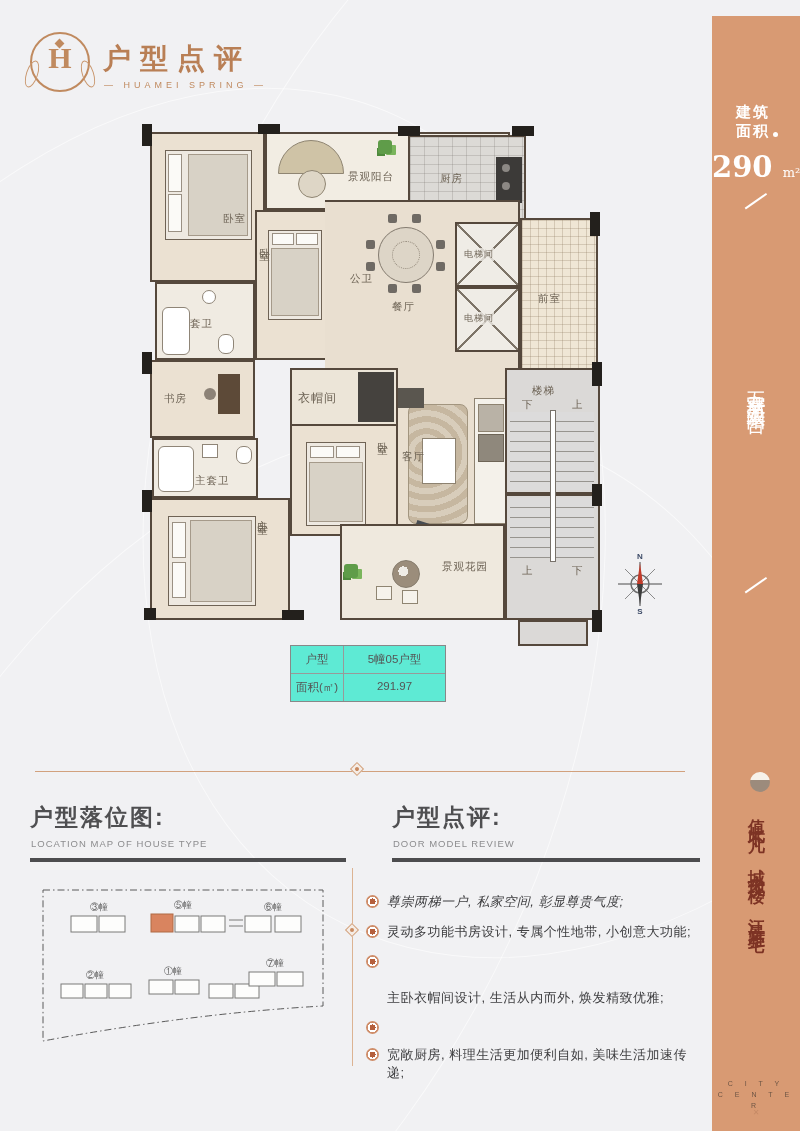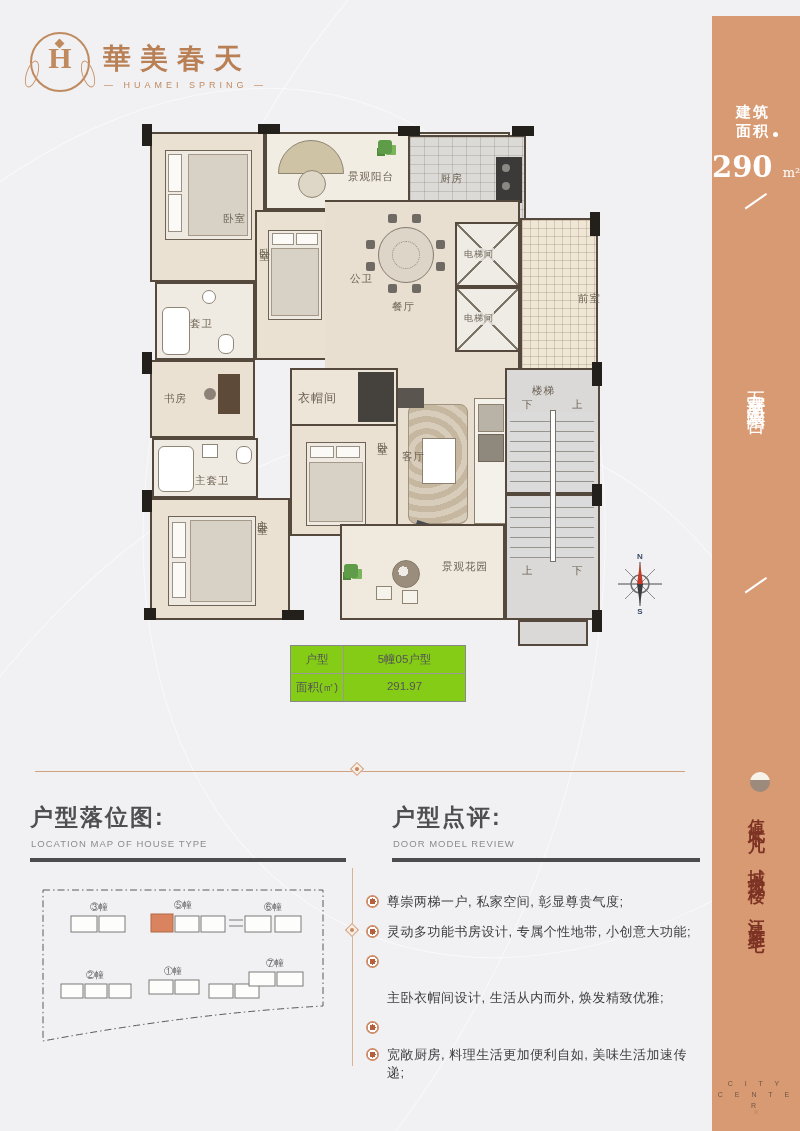--- a/index.html
+++ b/index.html
@@ -49,21 +49,21 @@
   <div class="wave" style="left:-350px;top:50px;width:900px;height:1400px;transform:rotate(25deg);"></div>
   <div class="wave" style="left:-200px;top:400px;width:1000px;height:1500px;transform:rotate(20deg);"></div>
   <div class="wave" style="left:200px;top:-300px;width:900px;height:1300px;transform:rotate(30deg);"></div>
 
   <div class="abs logo-circle">
     <span class="logo-gem"></span>
     <span class="logo-h">H</span>
     <span class="logo-laurel" style="left:-6px;transform:rotate(18deg);"></span>
     <span class="logo-laurel" style="right:-6px;transform:rotate(-18deg);"></span>
   </div>
-  <div class="abs brand-cn">華美春天</div>
+  <div class="abs brand-cn">户型点评</div>
   <div class="abs brand-en">— HUAMEI SPRING —</div>
 
   <div class="abs sidebar" style="background:#d89a73;">
     <div class="abs sb-arealabel">
       <div>建筑</div>
       <div style="position:relative;">
         <span>面积</span>
         <span class="sb-dot"></span>
       </div>
     </div>
@@ -147,21 +147,21 @@
       linear-gradient(-45deg, transparent calc(50% - 1px), #7d7468 calc(50% - 1px) calc(50% + 1px), transparent calc(50% + 1px)),#efece6;"></div>
     <div class="rlabel" style="left:324px;top:136px;font-size:9px;background:rgba(239,236,230,.8);">电梯间</div>
     <div class="room" style="left:315px;top:175px;width:65px;height:65px;background:
       linear-gradient(45deg, transparent calc(50% - 1px), #7d7468 calc(50% - 1px) calc(50% + 1px), transparent calc(50% + 1px)),
       linear-gradient(-45deg, transparent calc(50% - 1px), #7d7468 calc(50% - 1px) calc(50% + 1px), transparent calc(50% + 1px)),#efece6;"></div>
     <div class="rlabel" style="left:324px;top:200px;font-size:9px;background:rgba(239,236,230,.8);">电梯间</div>
 
     <div class="room" style="left:380px;top:106px;width:78px;height:166px;background:
       repeating-linear-gradient(to right, rgba(140,120,95,.28) 0 1px, transparent 1px 8px),
       repeating-linear-gradient(to bottom, rgba(140,120,95,.28) 0 1px, transparent 1px 8px),#efe6d5;"></div>
-    <div class="rlabel" style="left:398px;top:180px;padding-left:40px;">前室</div>
+    <div class="rlabel" style="left:398px;top:180px;">前室</div>
 
     <div class="room" style="left:12px;top:256px;width:106px;height:66px;background:#f0ebe2;top:326px;height:0;"></div>
     <div class="room" style="left:12px;top:326px;width:106px;height:60px;background:#f0ebe2;"></div>
     <div class="fixture" style="left:18px;top:334px;width:34px;height:44px;border-radius:6px;"></div>
     <div class="fixture" style="left:62px;top:332px;width:14px;height:12px;"></div>
     <div class="fixture" style="left:96px;top:334px;width:14px;height:16px;border-radius:7px;"></div>
     <div class="rlabel" style="left:55px;top:362px;">主套卫</div>
 
     <div class="room" style="left:150px;top:256px;width:108px;height:168px;"></div>
     <div class="room" style="left:150px;top:256px;width:108px;height:58px;background:#ece5d8;"></div>
@@ -236,21 +236,21 @@
       <line x1="28" y1="12" x2="28" y2="56" stroke="#4b4b4b" stroke-width="1"></line>
       <line x1="6" y1="34" x2="50" y2="34" stroke="#4b4b4b" stroke-width="1"></line>
       <line x1="13" y1="19" x2="43" y2="49" stroke="#8a8a8a" stroke-width="1"></line>
       <line x1="43" y1="19" x2="13" y2="49" stroke="#8a8a8a" stroke-width="1"></line>
       <circle cx="28" cy="34" r="9" fill="none" stroke="#6e6e6e" stroke-width="1.5"></circle>
       <polygon points="28,13 31,34 25,34" fill="#c23b2a"></polygon>
       <polygon points="28,55 31,34 25,34" fill="#3d3d3d"></polygon>
     </svg>
   </div>
 
-  <div class="abs" style="left:290px;top:645px;width:176px;border:1px solid #888;background:#84cc16;font-size:11.5px;color:#555;">
+  <div class="abs" style="left:290px;top:645px;width:156px;border:1px solid #888;background:#5eead4;font-size:11.5px;color:#555;">
     <div style="display:flex;border-bottom:1px solid #999;">
       <div style="width:52px;padding:6px 0;text-align:center;border-right:1px solid #999;">户型</div>
       <div style="flex:1;padding:6px 0;text-align:center;">5幢05户型</div>
     </div>
     <div style="display:flex;">
       <div style="width:52px;padding:6px 0;text-align:center;border-right:1px solid #999;">面积(㎡)</div>
       <div style="flex:1;padding:6px 0;text-align:center;">291.97</div>
     </div>
   </div>
 
@@ -307,21 +307,21 @@
   <div class="abs" style="left:347px;top:925px;width:10px;height:10px;border:1px solid #d2a17d;background:#f5ede6;transform:rotate(45deg);"></div>
   <div class="abs" style="left:350px;top:928px;width:4px;height:4px;border-radius:50%;background:#c98a60;"></div>
 
   <div class="abs" style="left:392px;top:802px;font-size:23px;font-weight:bold;color:#4f4f51;letter-spacing:2px;">户型点评:</div>
   <div class="abs" style="left:393px;top:838px;font-size:9.5px;color:#8c8c8e;letter-spacing:1px;">DOOR MODEL REVIEW</div>
   <div class="abs" style="left:392px;top:858px;width:308px;height:4px;background:#4c4c4e;"></div>
 
   <div class="abs" style="left:366px;top:893px;width:334px;">
     <div style="display:flex;align-items:flex-start;margin-bottom:12px;">
       <span style="flex:0 0 13px;height:13px;margin:2px 8px 0 0;border-radius:50%;background:radial-gradient(circle,#b5603d 0 3px,#fff 3px 4.5px,#cf8d69 4.5px 7px);"></span>
-      <span style="font-size:13px;color:#3e3e40;letter-spacing:.5px;">尊崇两梯一户, 私家空间, 彰显尊贵气度;</span>
+      <span style="font-size:13px;color:#3e3e40;letter-spacing:.5px;font-style:italic;">尊崇两梯一户, 私家空间, 彰显尊贵气度;</span>
     </div>
     <div style="display:flex;align-items:flex-start;margin-bottom:12px;">
       <span style="flex:0 0 13px;height:13px;margin:2px 8px 0 0;border-radius:50%;background:radial-gradient(circle,#b5603d 0 3px,#fff 3px 4.5px,#cf8d69 4.5px 7px);"></span>
       <span style="font-size:13px;color:#3e3e40;letter-spacing:.5px;">灵动多功能书房设计, 专属个性地带, 小创意大功能;</span>
     </div>
     <div style="display:flex;align-items:flex-start;margin-bottom:12px;">
       <span style="flex:0 0 13px;height:13px;margin:2px 8px 0 0;border-radius:50%;background:radial-gradient(circle,#b5603d 0 3px,#fff 3px 4.5px,#cf8d69 4.5px 7px);"></span>
       <span style="font-size:13px;color:#3e3e40;letter-spacing:.5px;margin-top:36px;">主卧衣帽间设计, 生活从内而外, 焕发精致优雅;</span>
     </div>
     <div style="display:flex;align-items:flex-start;margin-bottom:12px;">

